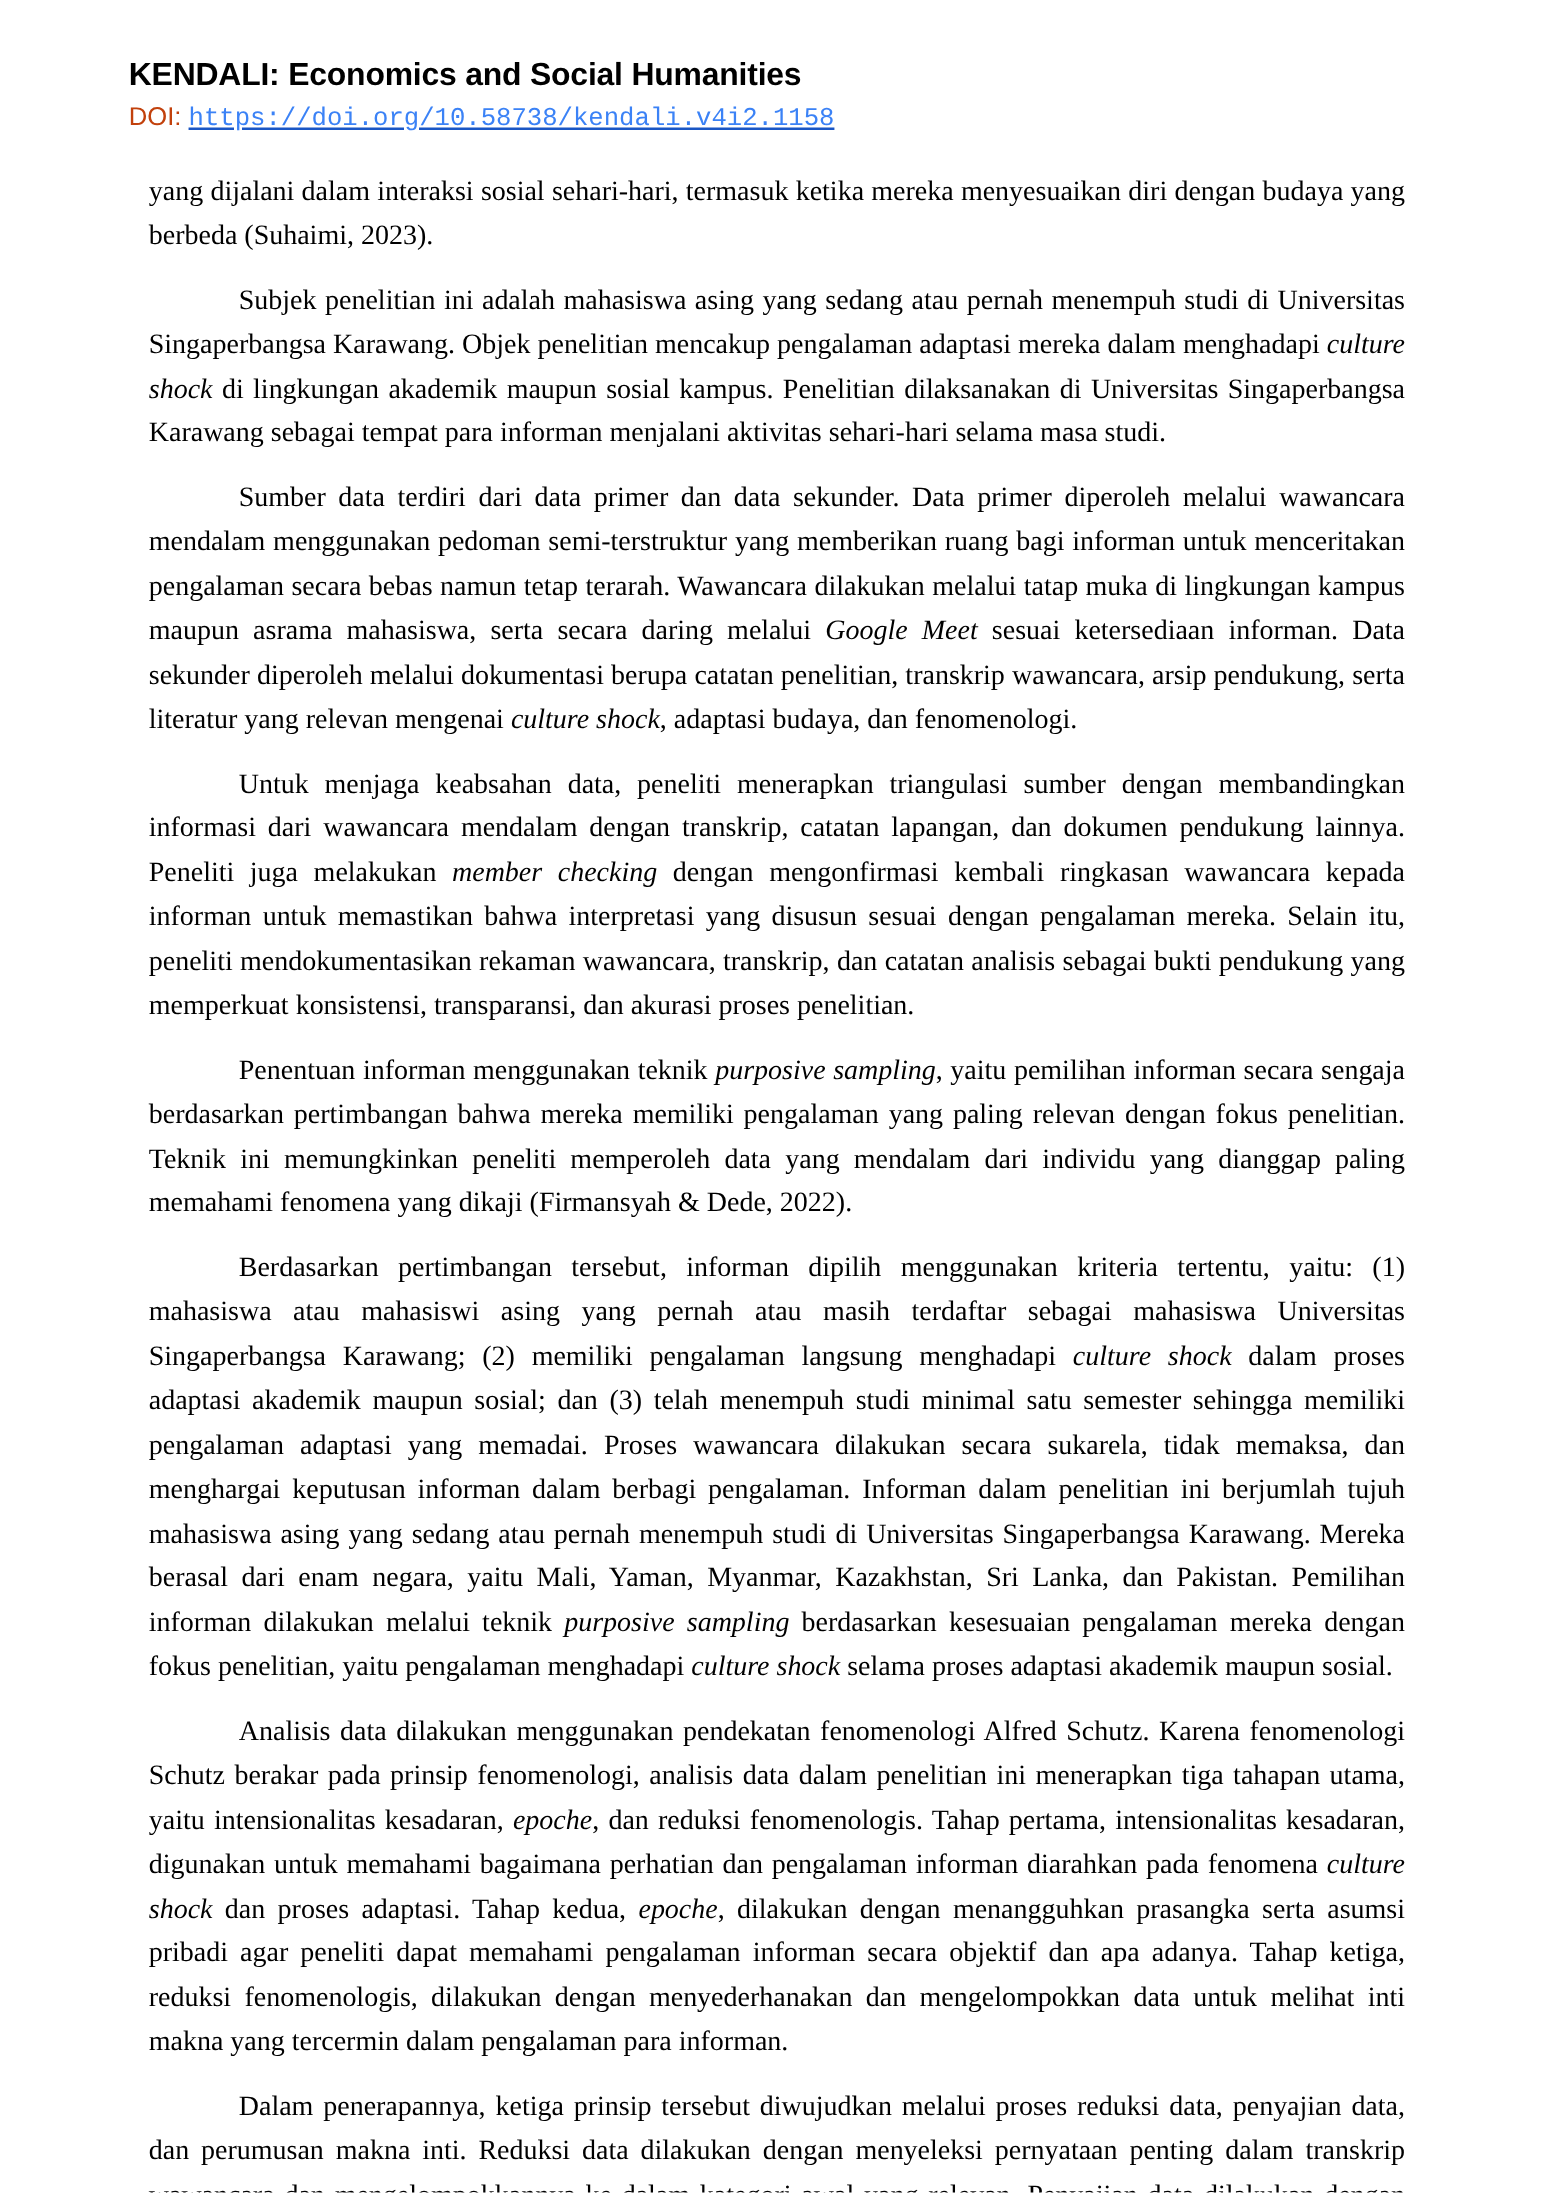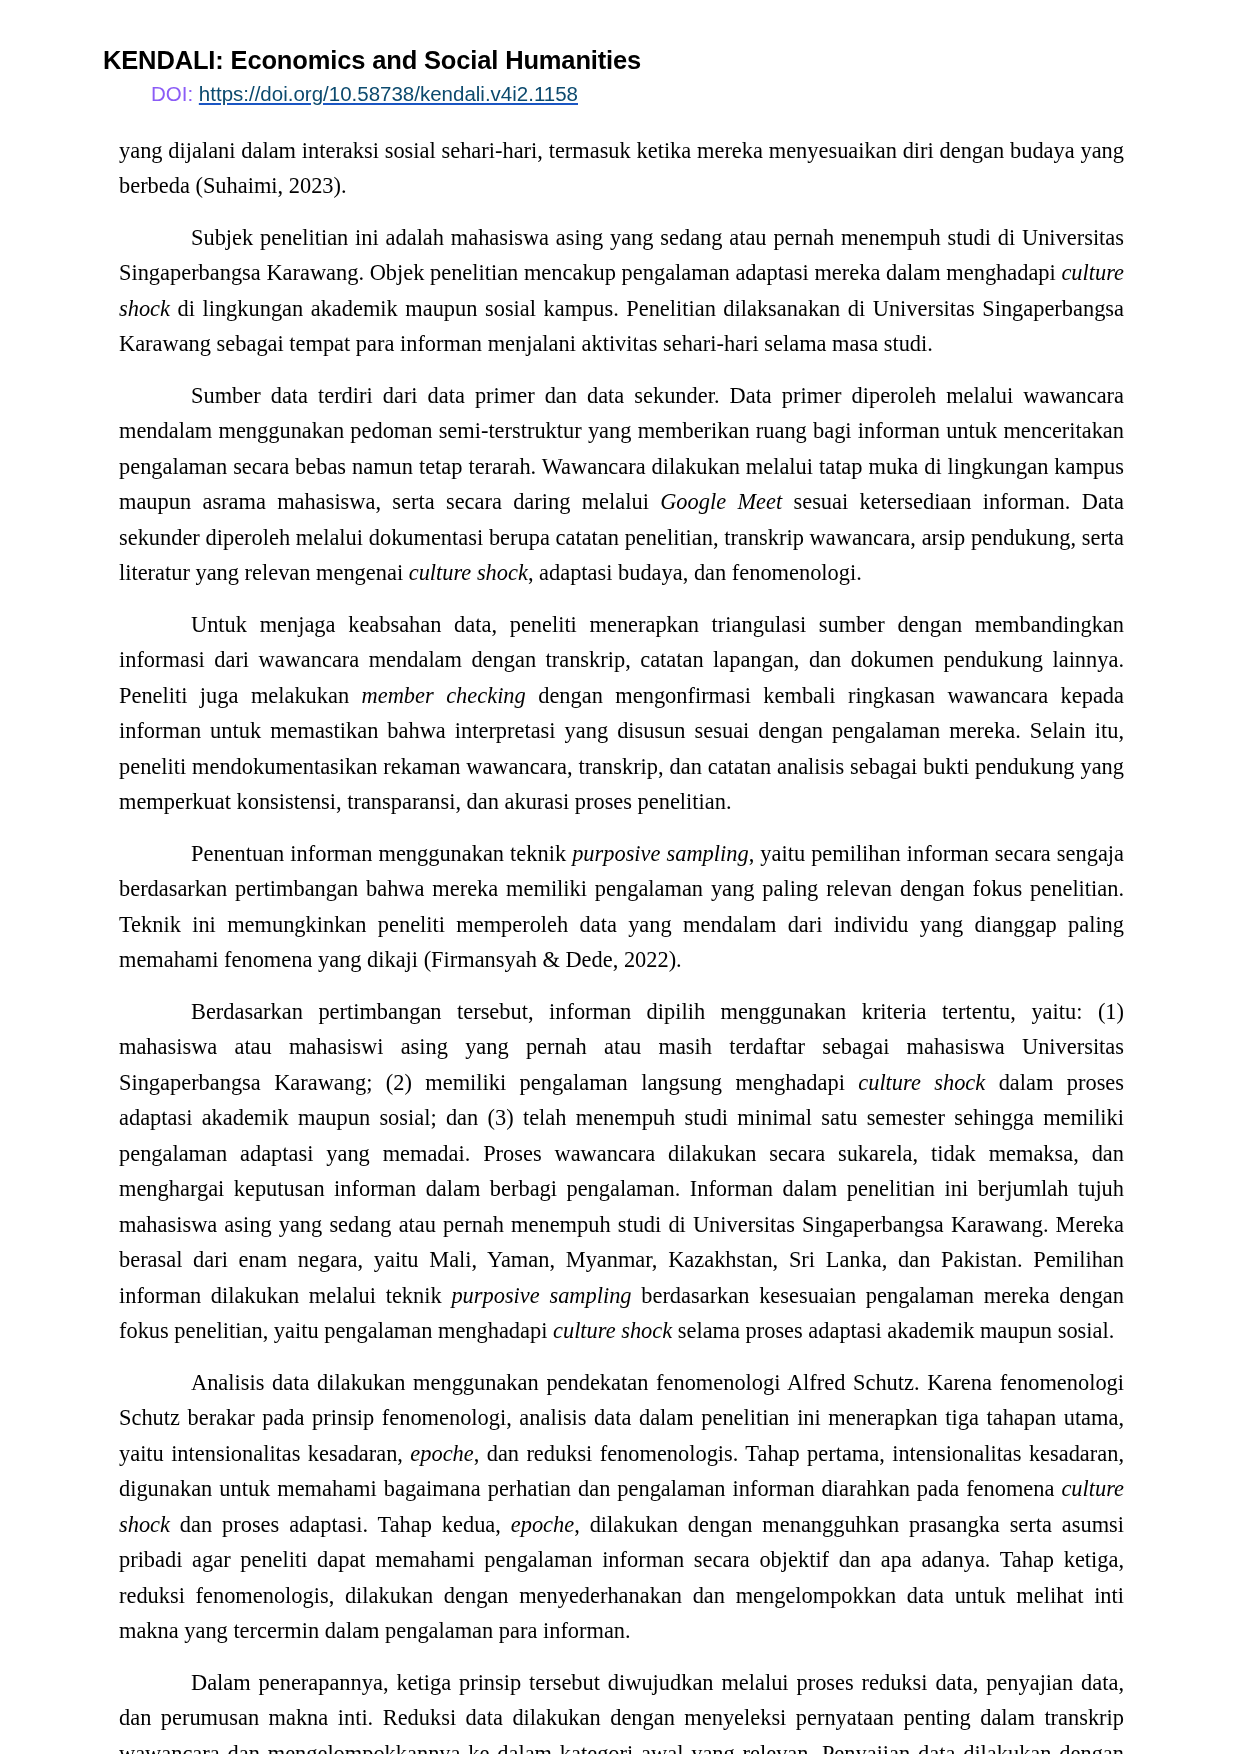--- a/index.html
+++ b/index.html
@@ -41,26 +41,27 @@
     font-weight: normal;
     line-height: 1.32;
     margin: 0 0 2px 0;
   }
   .doi-line {
     font-size: 20.5px;
     line-height: 1.32;
     margin: 0;
     white-space: nowrap;
   }
-  .doi-label { color: #8b5cf6; margin-left: 48px; }
+  .doi-label { color: #c2410c; }
   .doi-url {
-    color: #0c4a6e;
+    color: #3b82f6;
     text-decoration: underline;
     text-decoration-color: #1a56c4;
     text-underline-offset: 2px;
+    font-family: Liberation Mono, monospace;
   }
 
   
   .body-copy {
     font-size: 22.4px;
     line-height: 1.585;
     text-align: justify;
     text-justify: inter-word;
     -webkit-hyphens: none;
     hyphens: none;

